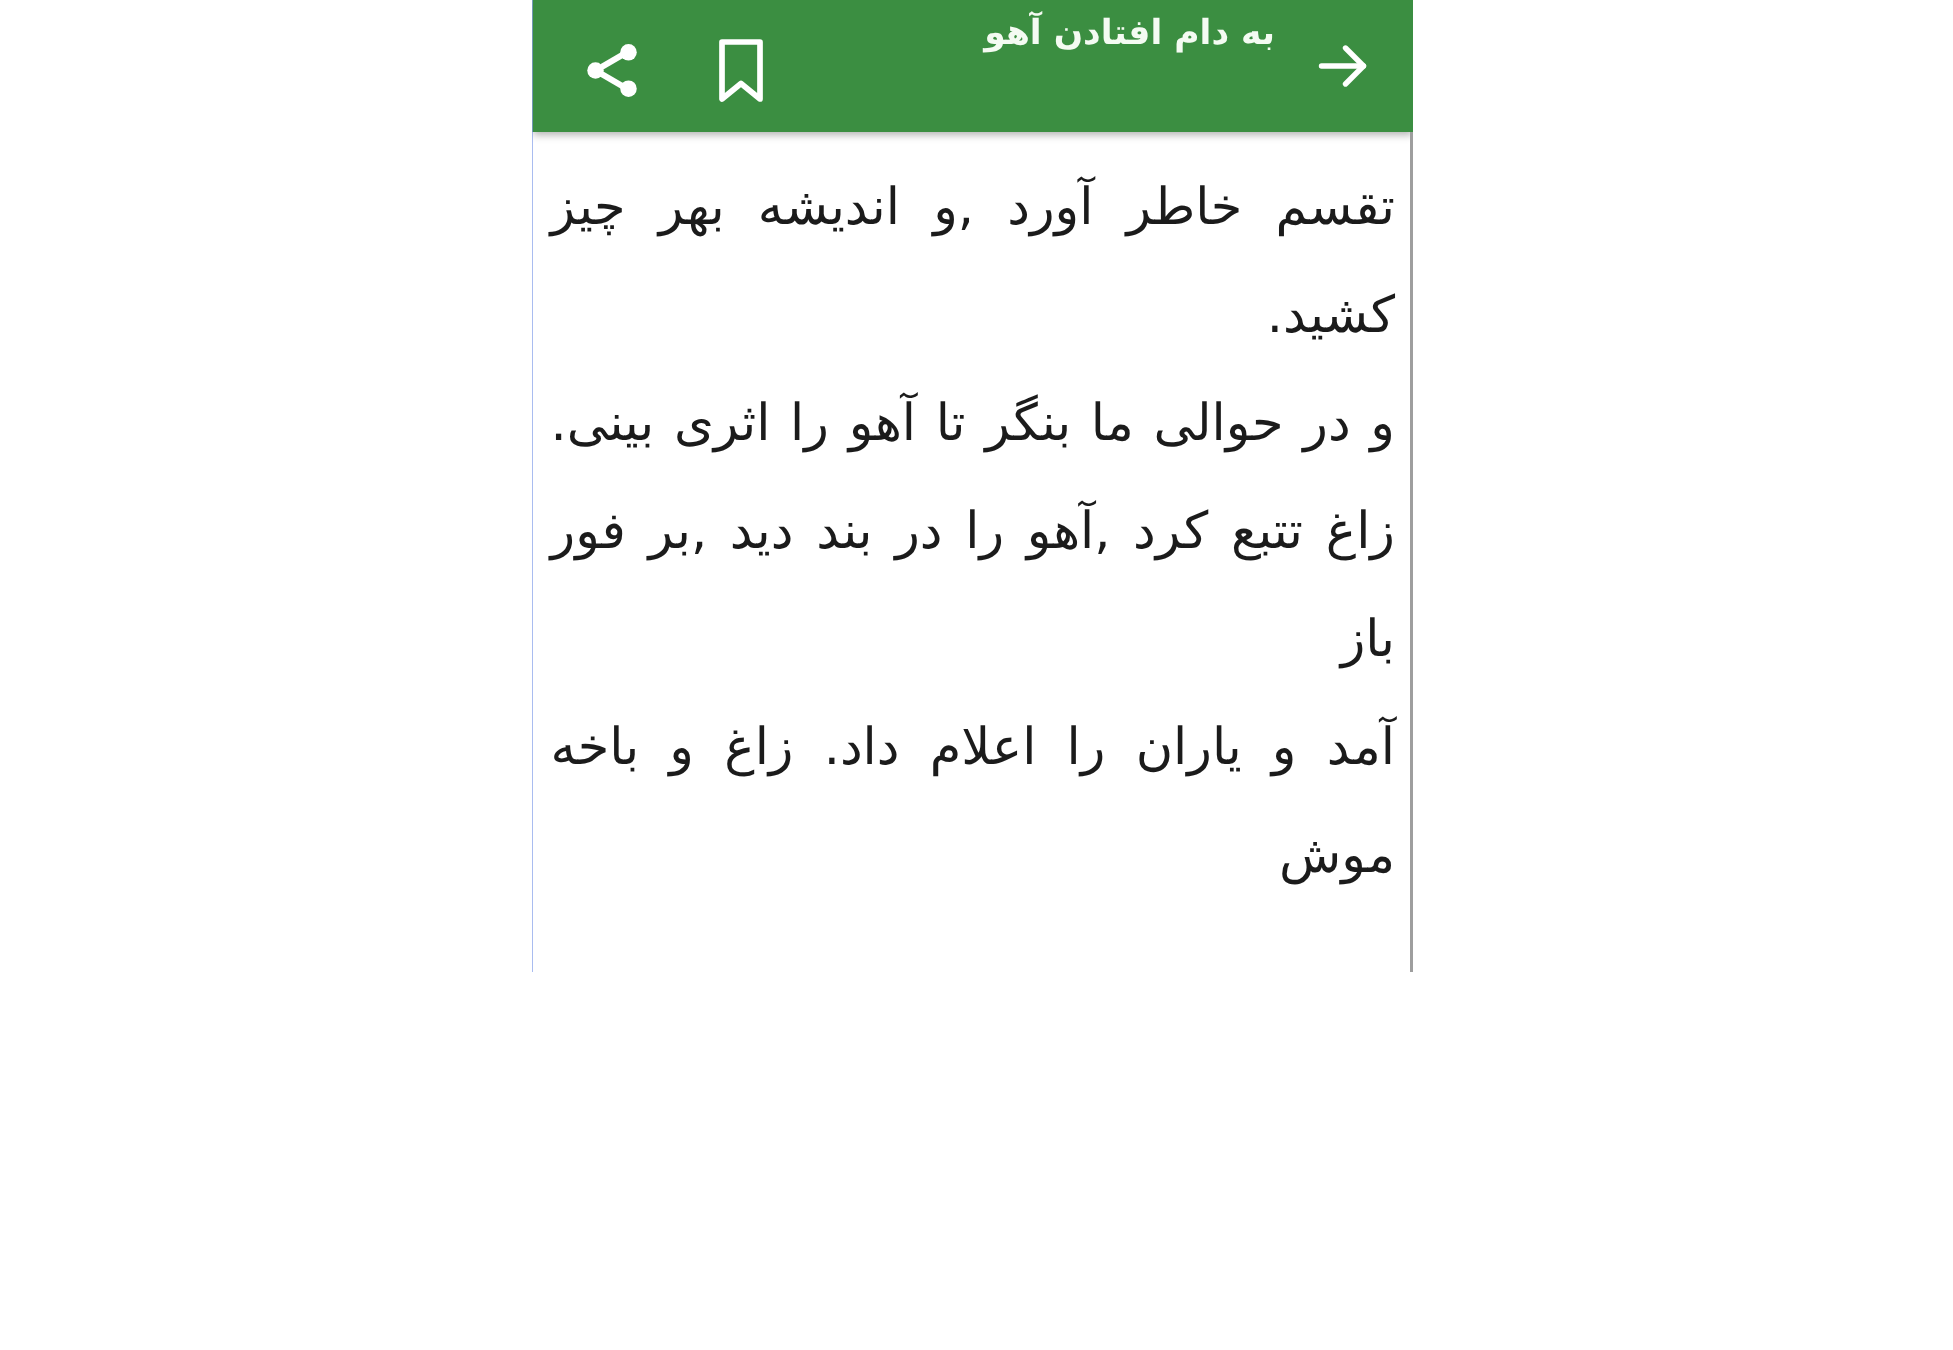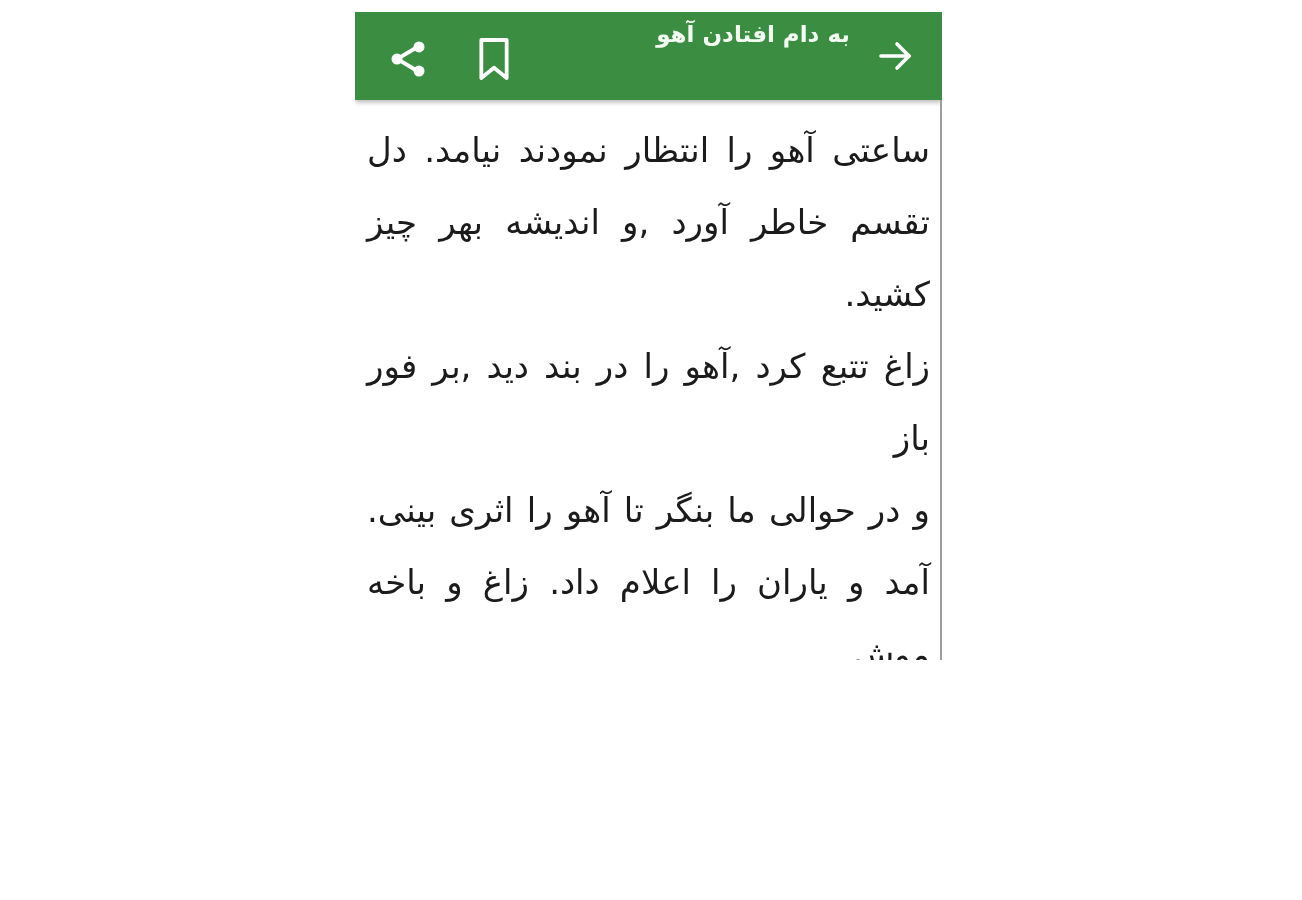--- a/index.html
+++ b/index.html
@@ -1,21 +1,21 @@
 <!DOCTYPE html>
 <html lang="fa"><head>
 <meta charset="utf-8">
 <style>
   html,body{margin:0;padding:0;}
   body{
     width:1302px;height:900px;overflow:hidden;background:#ffffff;
     font-family:"DejaVu Sans",sans-serif;position:relative;
   }
   .phone{
-    position:absolute;left:355px;top:12px;width:587px;height:648px;
+    position:absolute;left:355px;top:0;width:587px;height:648px;
     background:#1d4ed8;overflow:hidden;
   }
   
   .appbar{
     position:absolute;top:0;left:0;right:0;height:88px;
     background:#3b8e41;box-shadow:0 2px 5px rgba(0,0,0,.30);z-index:2;
   }
   .icon-btn{
     position:absolute;background:transparent;border:none;padding:0;margin:0;
     cursor:pointer;line-height:0;
@@ -76,24 +76,23 @@
           <line x1="5" y1="20" x2="33" y2="20"></line>
           <polyline points="21,8 33,20 21,32"></polyline>
         </g>
       </svg>
     </button>
 
   </header>
 
   <main class="page">
     <div>
-        <div class="tline">ساعتی آهو را انتظار نمودند نیامد. دل</div>
         <div class="tline">تقسم خاطر آورد ,و اندیشه بهر چیز کشید.</div>
+        <div class="tline">و در حوالی ما بنگر تا آهو را اثری بینی.</div>
         <div class="tline">زاغ تتبع کرد ,آهو را در بند دید ,بر فور باز</div>
-        <div class="tline">و در حوالی ما بنگر تا آهو را اثری بینی.</div>
         <div class="tline">آمد و یاران را اعلام داد. زاغ و باخه موش</div>
       </div>
 
   </main>
 
   <div class="edge-line"></div>
 
 </div>
 
 </body></html>

